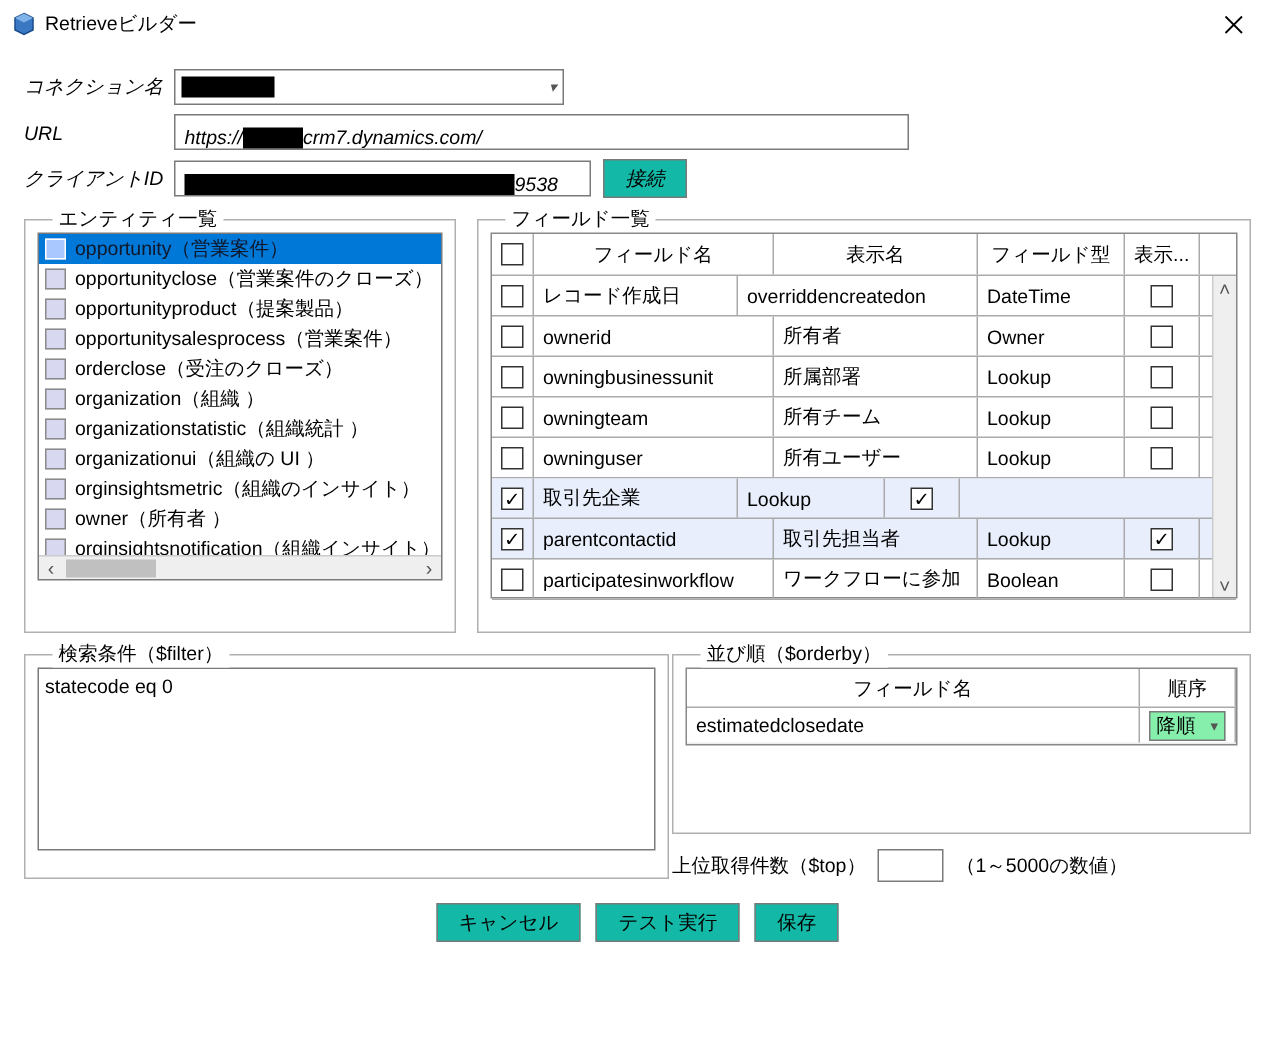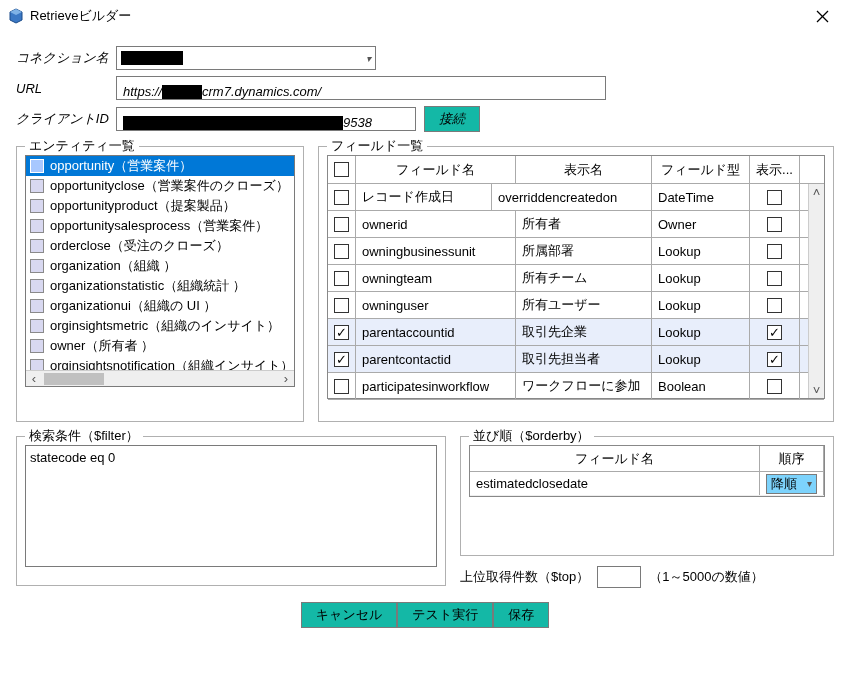--- a/index.html
+++ b/index.html
@@ -11,25 +11,25 @@
   .form-area { padding: 8px 16px 0 16px; }
   .row { display:flex; align-items:center; margin: 6px 0; font-style: italic; }
   .row .label { width: 100px; }
   .row .field { flex:1; }
   .select-like { width: 260px; height: 24px; border:1px solid #7a7a7a; background:#fff; display:flex; align-items:center; padding:0 4px; justify-content:space-between; }
   .redacted { background:#000; width:62px; height:14px; display:inline-block; }
   .text-input { height:24px; border:1px solid #7a7a7a; background:#fff; padding:0 6px; display:flex; align-items:flex-end; width:490px; }
   .btn { height:26px; padding:0 14px; border:1px solid #7a7a7a; background:#14b8a6; display:inline-flex; align-items:center; justify-content:center; margin-left:8px; }
   .main-columns { display:flex; padding:8px 16px 0 16px; gap:14px; }
   .fieldset { position:relative; border:1px solid #b0b0b0; padding:8px; }
-  .fieldset .legend { position:absolute; top:-10px; left:8px; background:#fff; padding:0 4px; }
+  .fieldset .legend { position:absolute; top:-10px; left:18px; background:#fff; padding:0 4px; }
   .entity-box { width: 288px; height: 276px; }
   .entity-list { border:1px solid #7a7a7a; height:232px; overflow:hidden; position:relative; }
   .entity-item { display:flex; align-items:center; height:20px; padding:0 4px; white-space:nowrap; overflow:hidden; }
-  .entity-item.selected { background:#0078d7; color:#ffffff; }
+  .entity-item.selected { background:#0078d7; color:#0f172a; }
   .entity-icon { width:14px; height:14px; border:1px solid #8a8a8a; background:#d8d8f0; margin-right:6px; flex-shrink:0; }
   .entity-item.selected .entity-icon { border-color:#fff; background:#a8c8ff; }
   .hscroll { position:absolute; bottom:0; left:0; right:0; height:16px; border-top:1px solid #ccc; background:#efefef; display:flex; align-items:center; justify-content:space-between; }
   .hscroll .arrow { width:16px; height:16px; display:flex; align-items:center; justify-content:center; color:#555; }
   .hscroll .thumb { width:60px; height:12px; background:#c0c0c0; margin-left:2px; }
   .hscroll .track { flex:1; display:flex; }
   .field-box { flex:1; height:276px; }
   .grid { border:1px solid #888; height:244px; position:relative; }
   .grid-header { display:flex; height:28px; background:#fff; border-bottom:1px solid #aaa; }
   .c-ck { width:28px; }
@@ -39,35 +39,35 @@
   .c-show { width:50px; }
   .gh { border-right:1px solid #aaa; display:flex; align-items:center; justify-content:center; }
   .grid-body { overflow:hidden; }
   .gr { display:flex; height:27px; border-bottom:1px solid #aaa; }
   .gr .gc { border-right:1px solid #aaa; display:flex; align-items:center; padding:0 6px; overflow:hidden; white-space:nowrap; }
   .gr.checked { background:#e8eefb; }
   .chk { width:15px; height:15px; border:1px solid #333; background:#fff; display:inline-flex; align-items:center; justify-content:center; }
   .chk.on::after { content:"✓"; font-size:13px; line-height:1; }
   .vscroll { position:absolute; right:0; top:28px; bottom:0; width:16px; background:#efefef; border-left:1px solid #ccc; display:flex; flex-direction:column; justify-content:space-between; align-items:center; }
   .vscroll .arrow { width:16px; height:16px; display:flex; align-items:center;justify-content:center; color:#555; }
-  .lower { display:flex; padding:14px 16px 0 16px; gap:14px; }
+  .lower { display:flex; padding:14px 16px 0 16px; gap:2px; }
   .filter-box { width:430px; height:150px; }
   .filter-text { border:1px solid #7a7a7a; height:122px; padding:4px; overflow:hidden; }
   .right-lower { flex:1; display:flex; flex-direction:column; gap:10px; }
   .orderby-box { height:120px; }
   .orderby-grid { border:1px solid #888; }
   .ob-header { display:flex; height:26px; border-bottom:1px solid #aaa; }
   .ob-name { flex:1; }
   .ob-dir { width:64px; }
   .ob-row { display:flex; height:24px; border-bottom:1px solid #eee; }
   .ob-row .oc { display:flex; align-items:center; padding:0 6px; border-right:1px solid #aaa; }
-  .ob-sel { border:1px solid #7a7a7a; background:#7dd3fc; height:20px; width:58px; display:flex; align-items:center; justify-content:space-between; padding:0 4px; }
+  .ob-sel { border:1px solid #7a7a7a; background:#86efac; height:20px; width:58px; display:flex; align-items:center; justify-content:space-between; padding:0 4px; }
   .top-row { display:flex; align-items:center; gap:8px; }
   .small-input { width:44px; height:22px; border:1px solid #7a7a7a; }
-  .footer { display:flex; justify-content:center; gap:0; padding:14px 0; }
+  .footer { display:flex; justify-content:center; gap:10px; padding:14px 0; }
   .caret { font-size:10px; color:#555; }
   .close svg { width:13px; height:13px; }
 </style>
 </head>
 <body>
 
 <div class="titlebar">
   <span class="icon">
     <svg viewBox="0 0 16 16">
         <polygon points="8,1 14,4 14,12 8,15 2,12 2,4" fill="#3b78c4" stroke="#1a4b8a"></polygon>
@@ -99,21 +99,21 @@
       <div class="text-input url-input">
         <span>https://</span>
         <span class="redacted" style="width:40px;"></span>
         <span>crm7.dynamics.com/</span>
       </div>
     </div>
   </div>
   <div class="row">
     <div class="label">クライアントID</div>
     <div class="field" style="display:flex; align-items:center;">
-      <div class="text-input" style="width:300px;">
+      <div class="text-input" style="width:278px;">
         <span class="redacted" style="width:220px;"></span>
         <span>9538</span>
       </div>
       <div class="btn">接続</div>
     </div>
   </div>
 </div>
 
 <div class="main-columns">
 
@@ -241,21 +241,20 @@
             <div class="gc c-disp">所有ユーザー</div>
             <div class="gc c-type">Lookup</div>
             <div class="gc c-show" style="justify-content:center;">
               <span class="chk"></span>
             </div>
           </div>
           <div class="gr checked">
             <div class="gc c-ck">
               <span class="chk on"></span>
             </div>
-            <div class="gc c-name">parentaccountid</div>
             <div class="gc c-disp">取引先企業</div>
             <div class="gc c-type">Lookup</div>
             <div class="gc c-show" style="justify-content:center;">
               <span class="chk on"></span>
             </div>
           </div>
           <div class="gr checked">
             <div class="gc c-ck">
               <span class="chk on"></span>
             </div>

